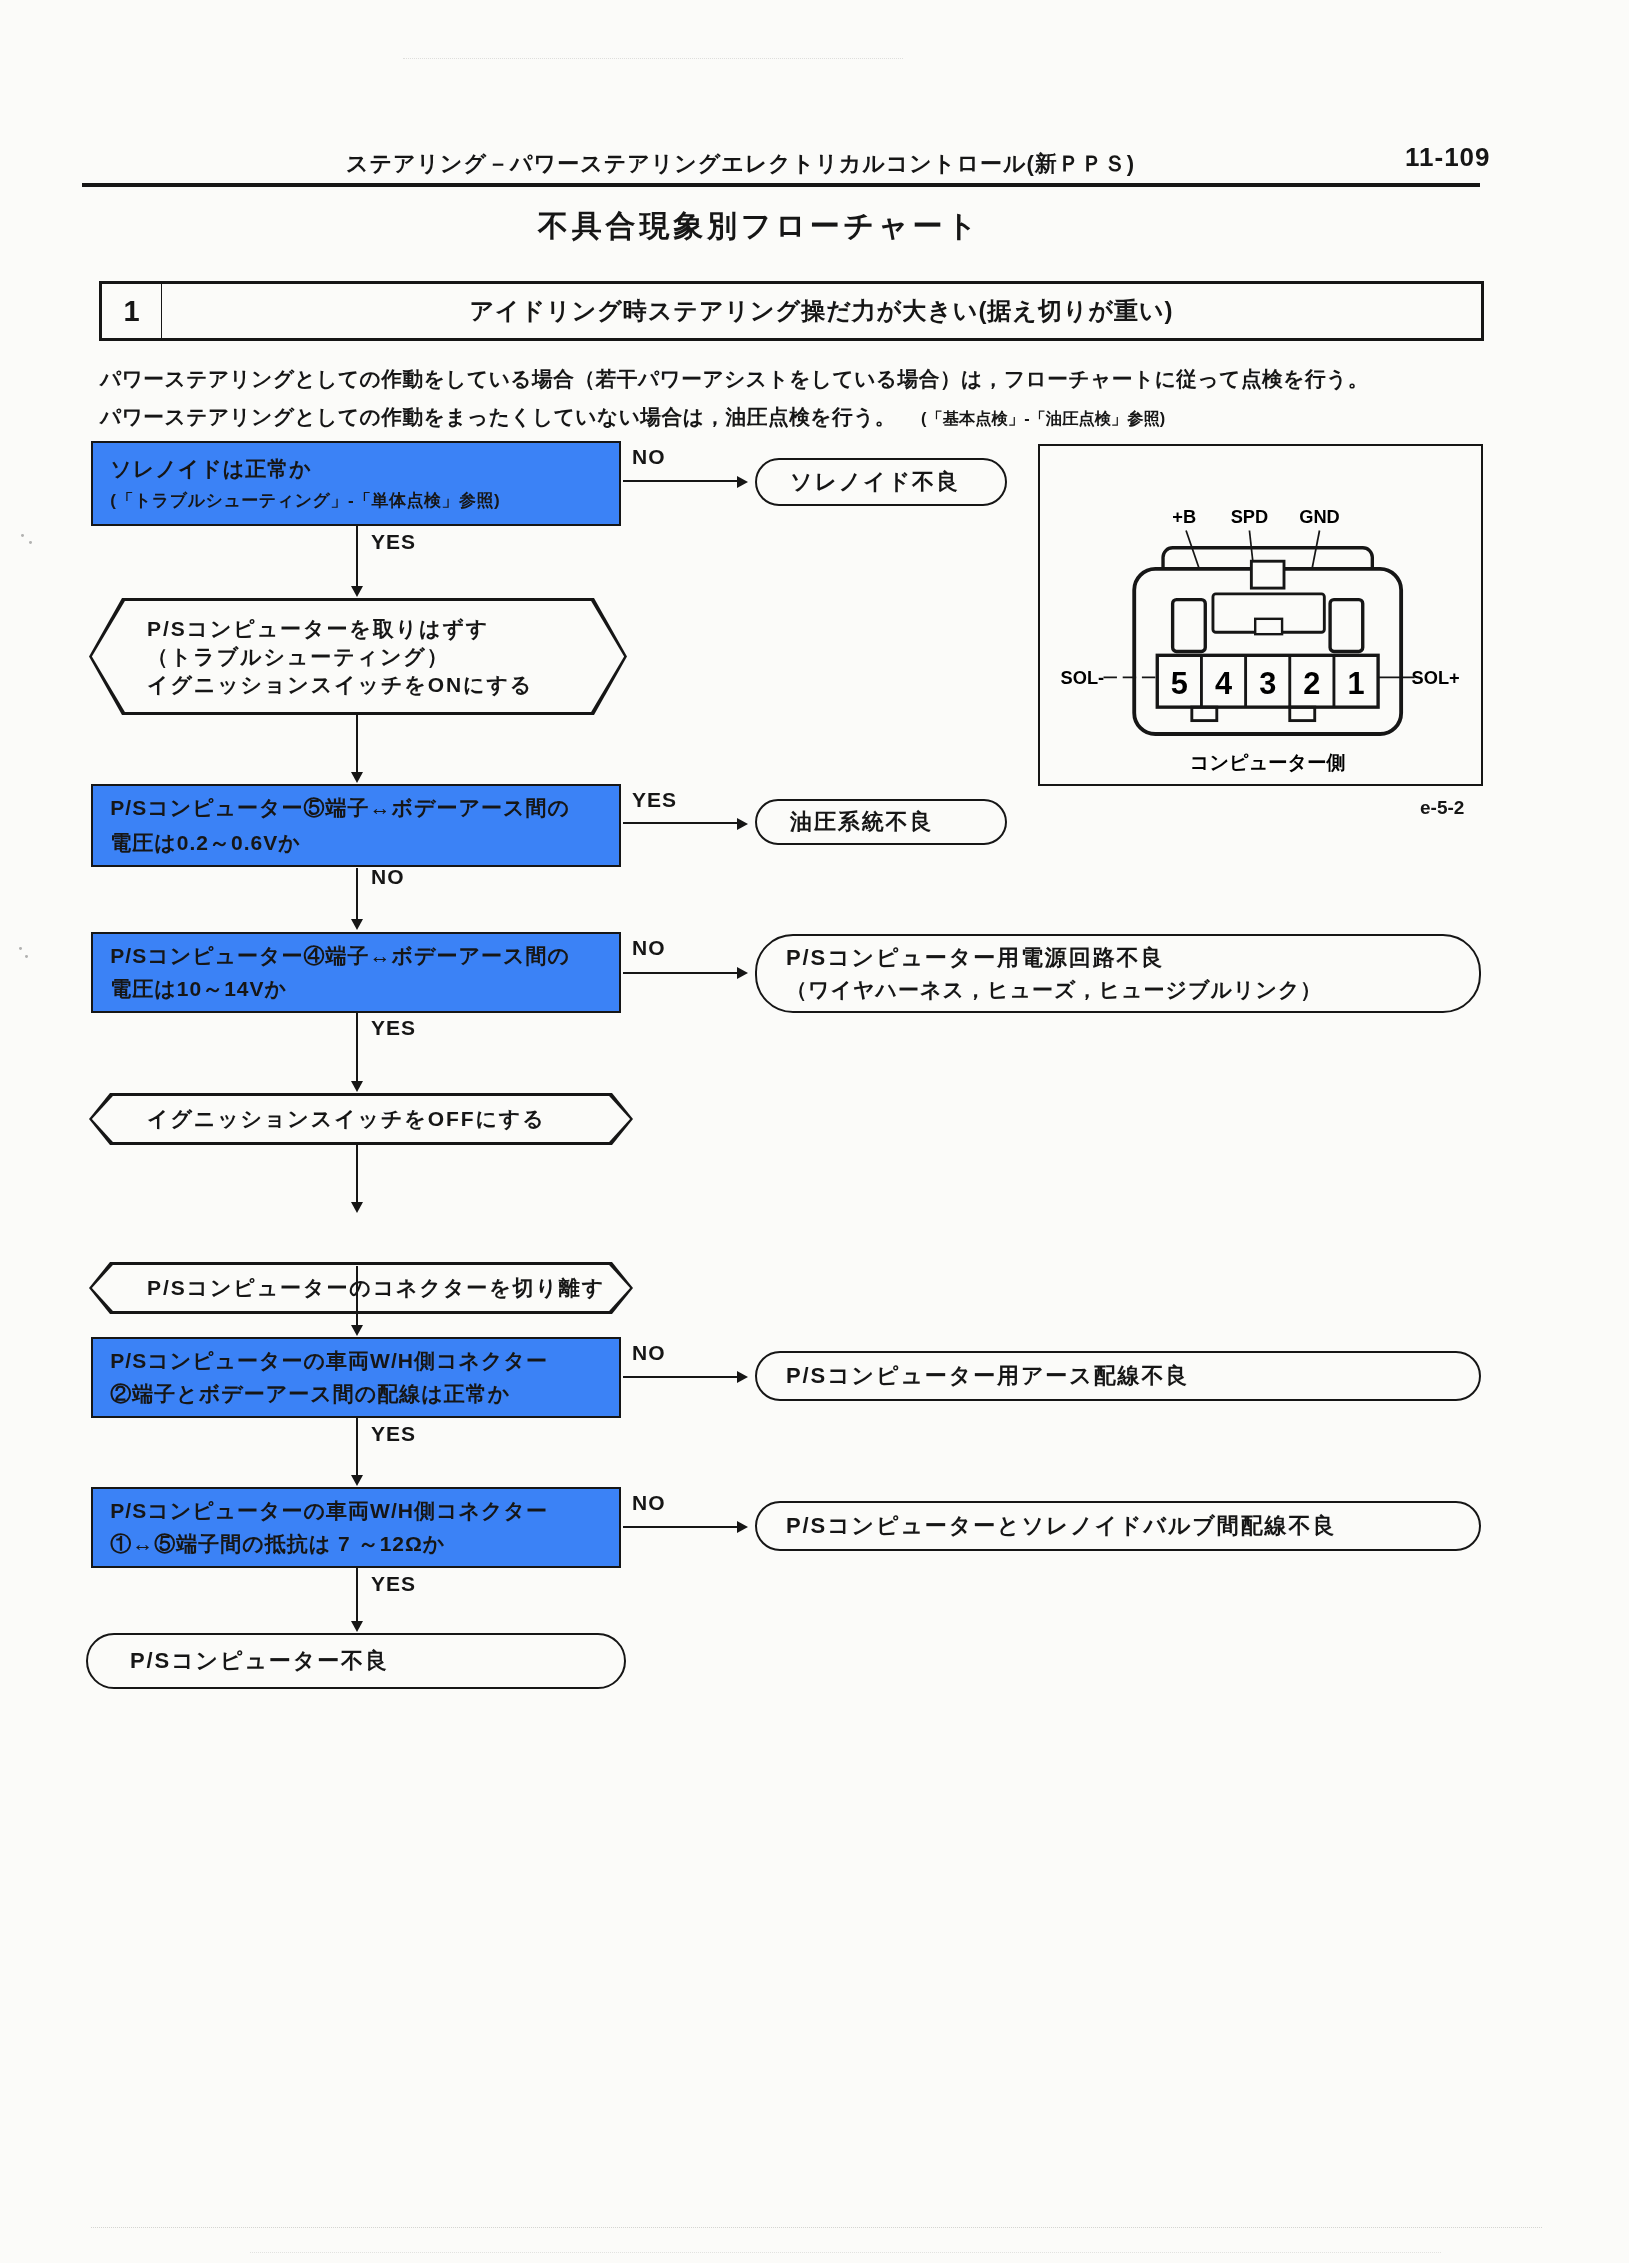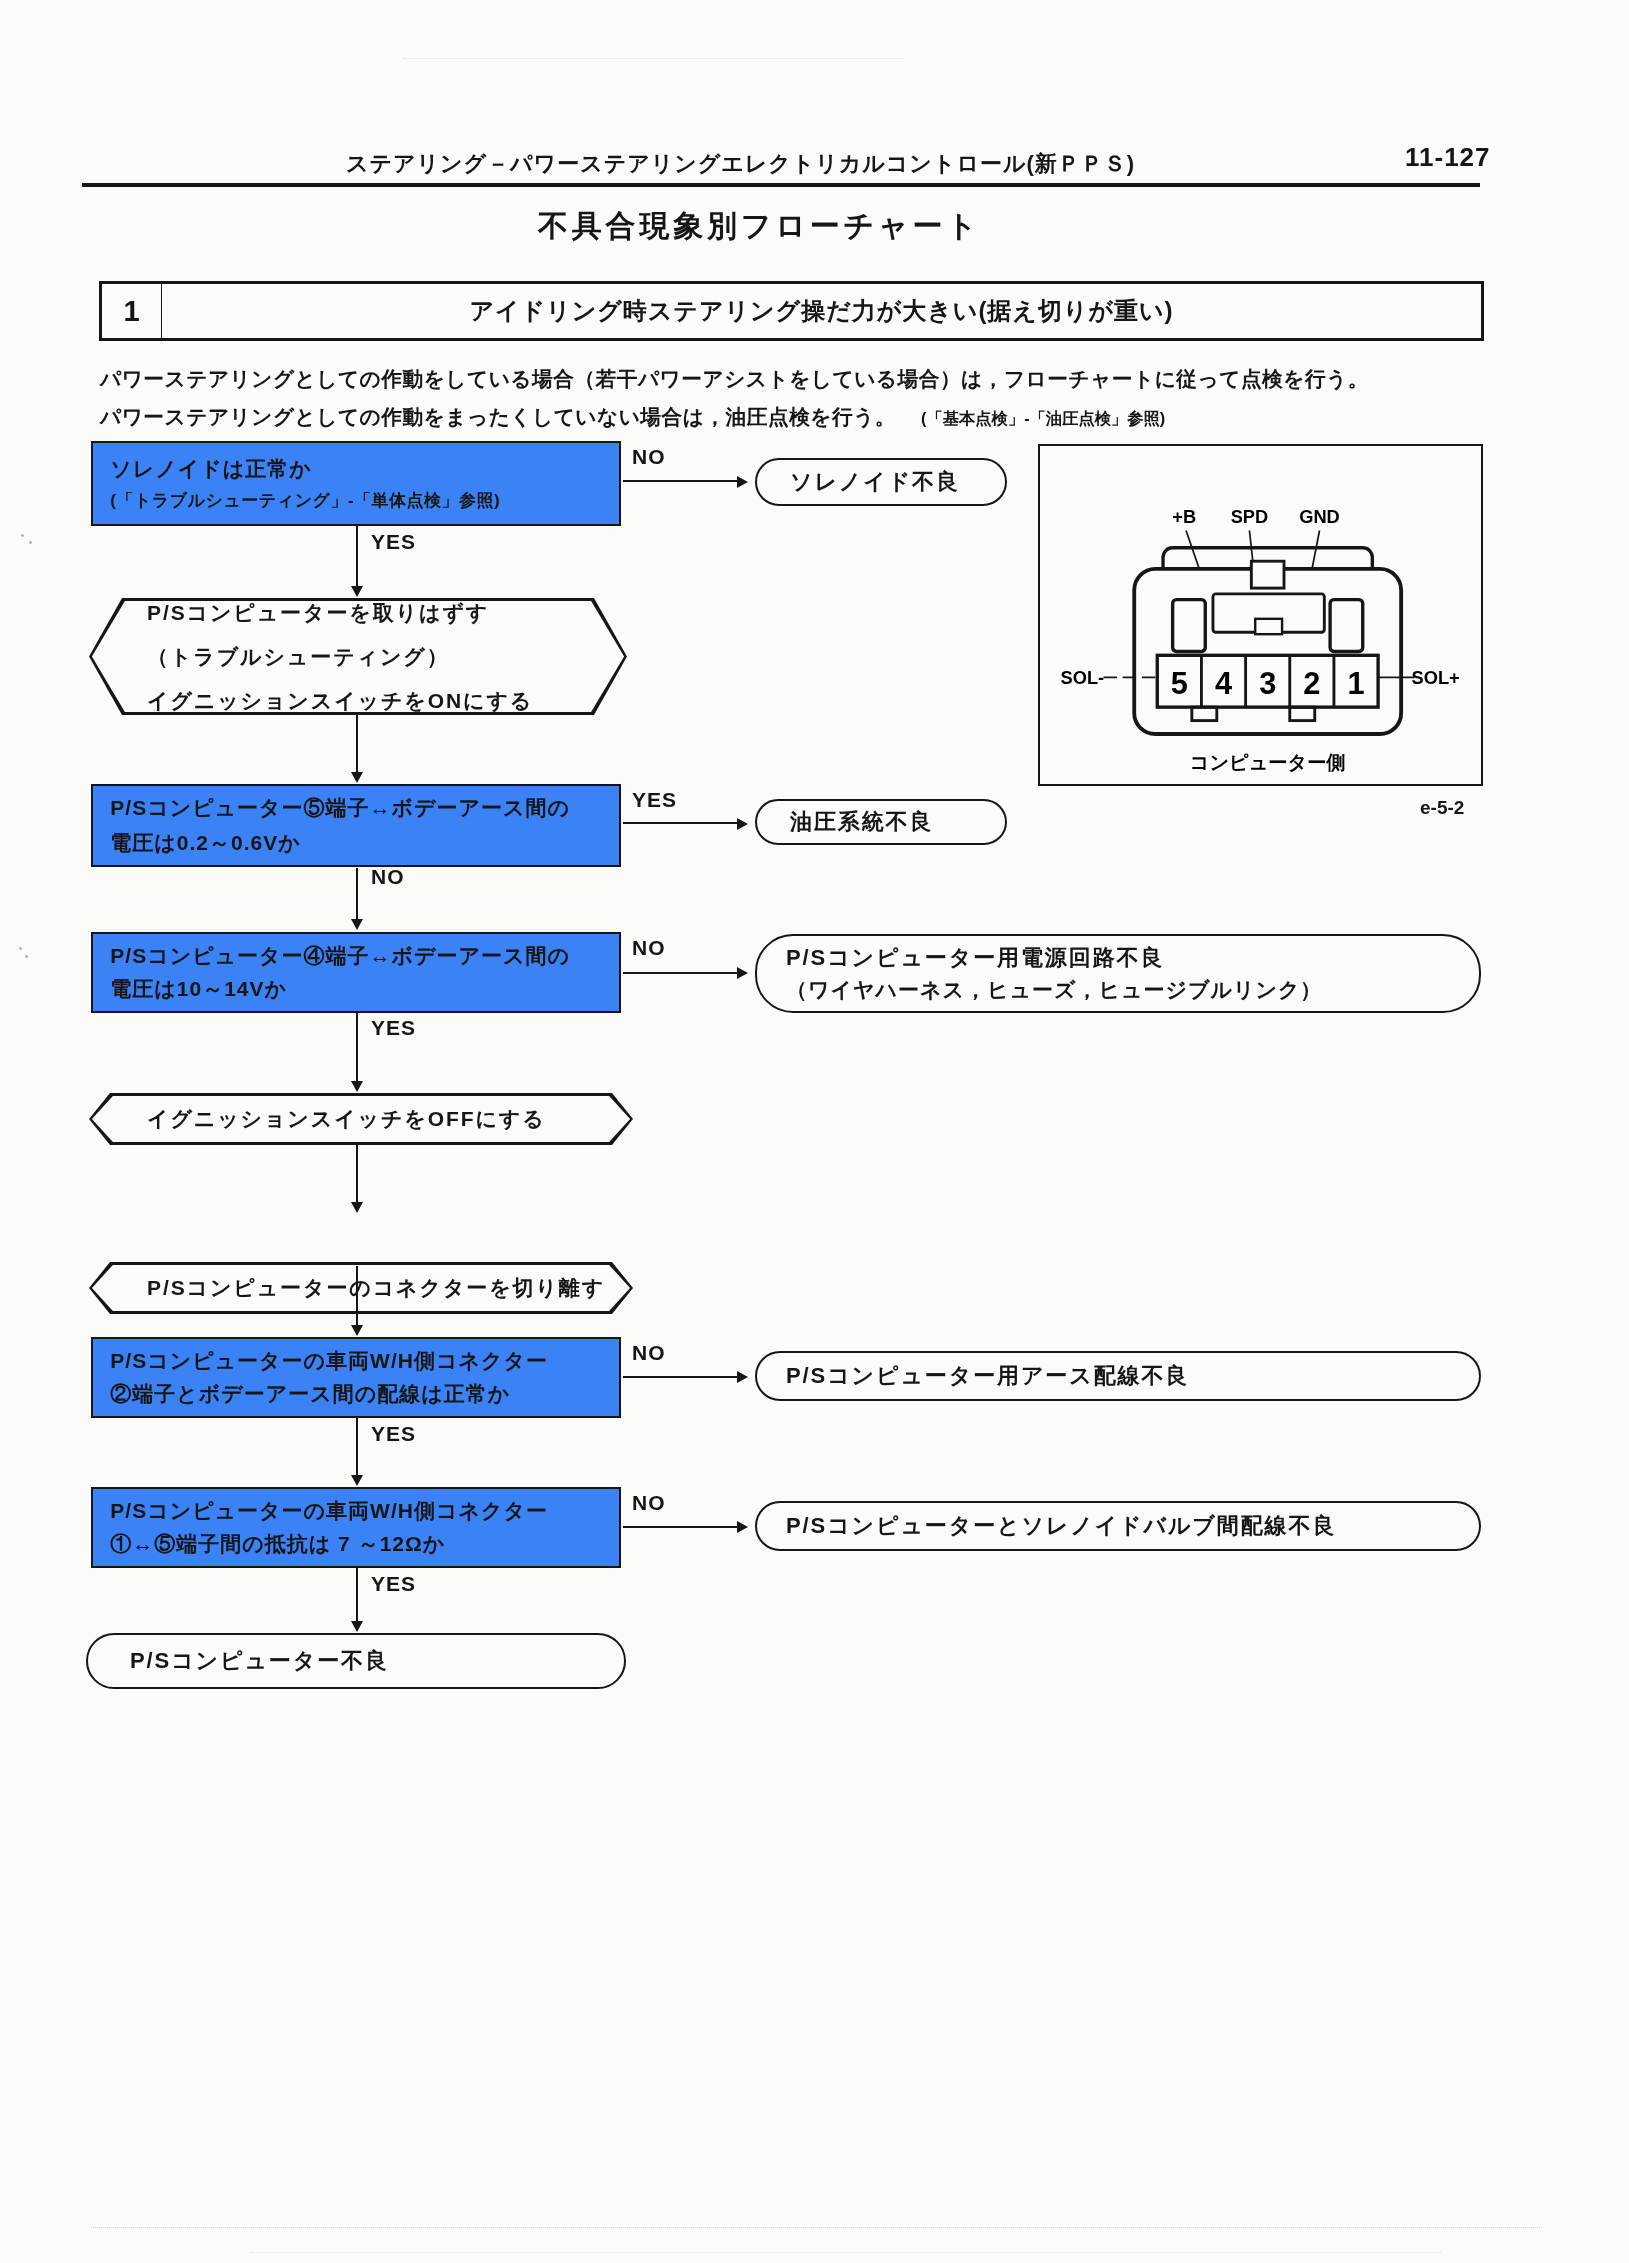--- a/index.html
+++ b/index.html
@@ -33,21 +33,21 @@
   .dbox .l2 { font-size:21px; letter-spacing:1px; }
   .dbox .ref { font-size:17px; letter-spacing:0.5px; }
   .oval { border:2.4px solid #161616; background:#fbfbf9; display:flex; flex-direction:column; justify-content:center; }
   .oval .t { font-size:22px; letter-spacing:1.9px; }
   .oval .t2 { font-size:21px; letter-spacing:1px; margin-top:3.8px; }
   .hex { }
   .hex-fill { position:absolute; inset:0; background:#161616; }
   .hex-core { position:absolute; inset:2.9px; background:#fbfbf9; }
   .cp-big  { clip-path:polygon(33px 0, calc(100% - 33px) 0, 100% 50%, calc(100% - 33px) 100%, 33px 100%, 0 50%); }
   .cp-sm   { clip-path:polygon(21px 0, calc(100% - 21px) 0, 100% 50%, calc(100% - 21px) 100%, 21px 100%, 0 50%); }
-  .hex-text { position:absolute; inset:0; display:flex; flex-direction:column; justify-content:center; padding-left:58px; gap:16px; }
+  .hex-text { position:absolute; inset:0; display:flex; flex-direction:column; justify-content:center; padding-left:58px; gap:0; }
   .hex-text div { font-size:21px; letter-spacing:1.9px; font-weight:600; }
   .vline { width:2.4px; background:#161616; }
   .hline { height:2.4px; background:#161616; }
   .ah-down { width:0; height:0; border-left:6.2px solid transparent; border-right:6.2px solid transparent; border-top:11.5px solid #161616; }
   .ah-right { width:0; height:0; border-top:6.2px solid transparent; border-bottom:6.2px solid transparent; border-left:11.5px solid #161616; }
   .branch { font-size:21px; font-weight:700; letter-spacing:1px; }
   
   .panel { top:444px; left:1038px; width:445px; height:342px; border:2.4px solid #161616; background:#fbfbf9; }
   .figid { top:797px; left:1420px; font-size:19px; font-weight:700; }
   svg text { font-family:"Liberation Sans", sans-serif; }
@@ -56,21 +56,21 @@
   .noise-top { top:58px; left:403px; width:500px; border-top:1px dotted #c2c2c0; opacity:.5; }
   .noise-bot1 { top:2227px; left:91px; width:1451px; border-top:1.9px dotted #b5b5b2; opacity:.55; }
   .noise-bot2 { top:2252px; left:250px; width:1191px; border-top:1px dotted #c5c5c2; opacity:.45; }
 </style>
 </head>
 <body>
 
 <div id="page">
 
   <div class="abs jp hdr-title">ステアリング－パワーステアリングエレクトリカルコントロール(新ＰＰＳ)</div>
-  <div class="abs pagenum">11-127</div>
+  <div class="abs pagenum">11-109</div>
   <div class="abs hdr-rule"></div>
 
   <div class="abs jp doc-title">不具合現象別フローチャート</div>
 
   <div class="abs secbar">
     <div class="secnum jp">1</div>
     <div class="sectitle jp">アイドリング時ステアリング操だ力が大きい(据え切りが重い)</div>
   </div>
 
   <div class="abs jp intro1">パワーステアリングとしての作動をしている場合（若干パワーアシストをしている場合）は，フローチャートに従って点検を行う。</div>

